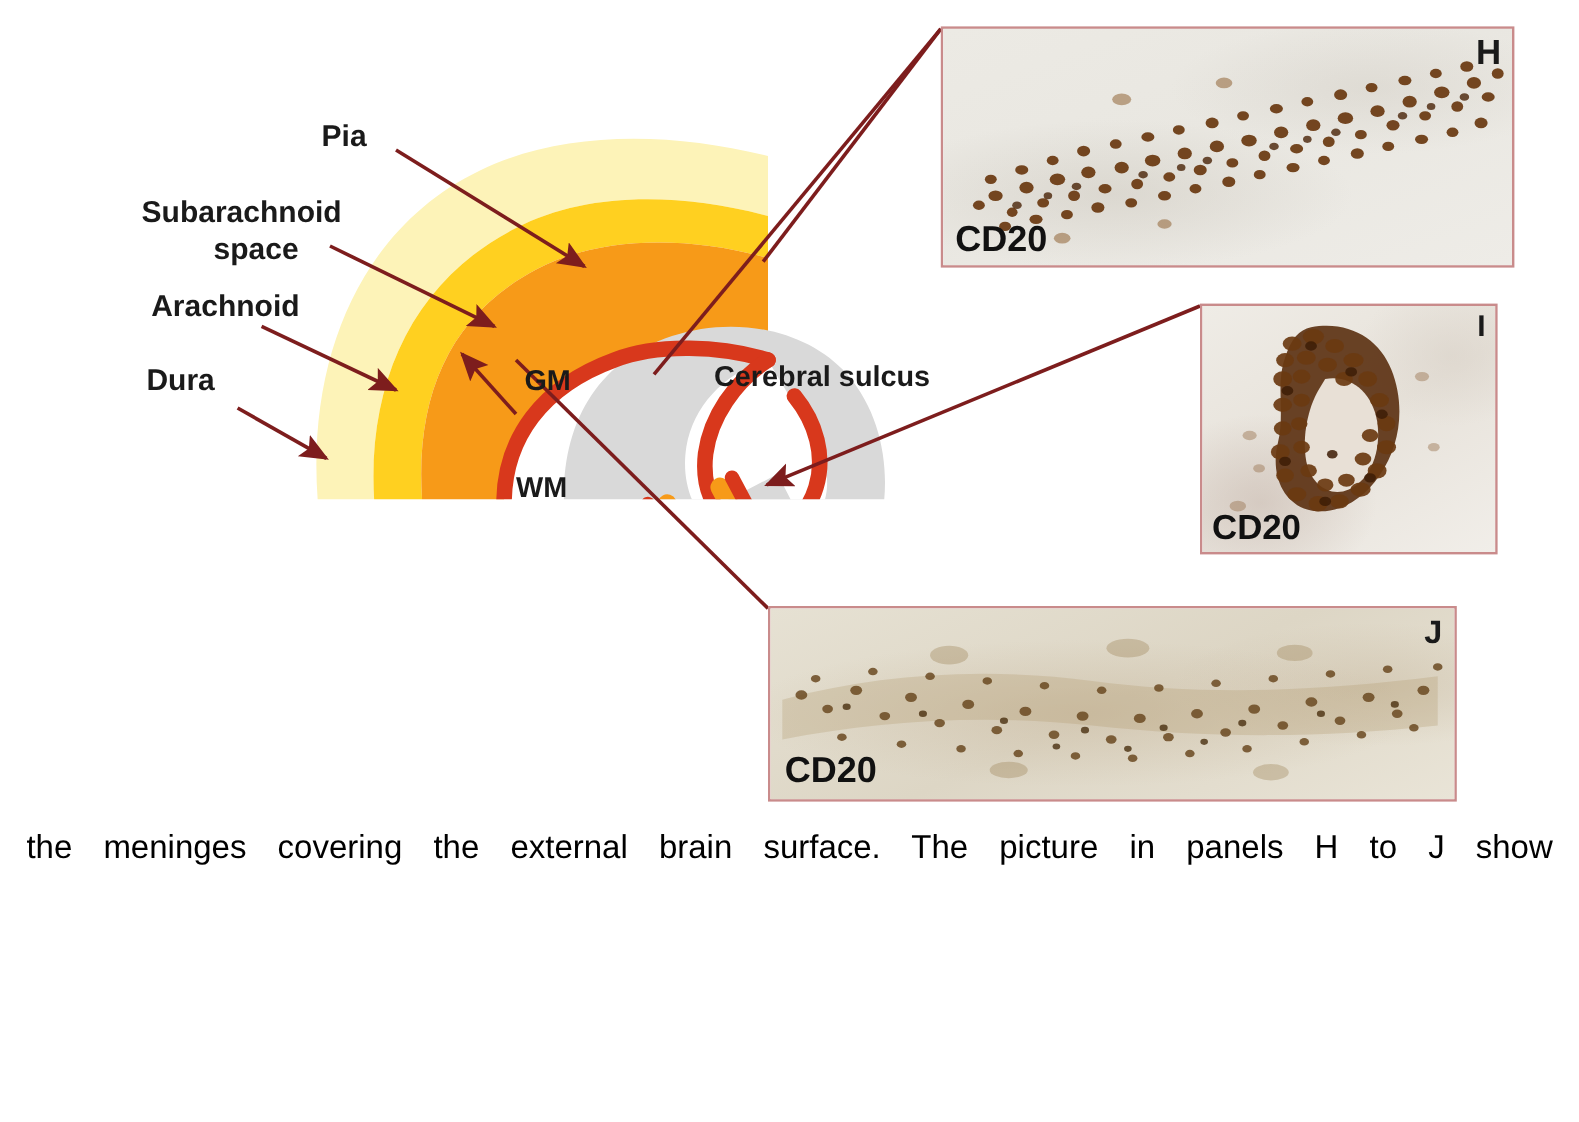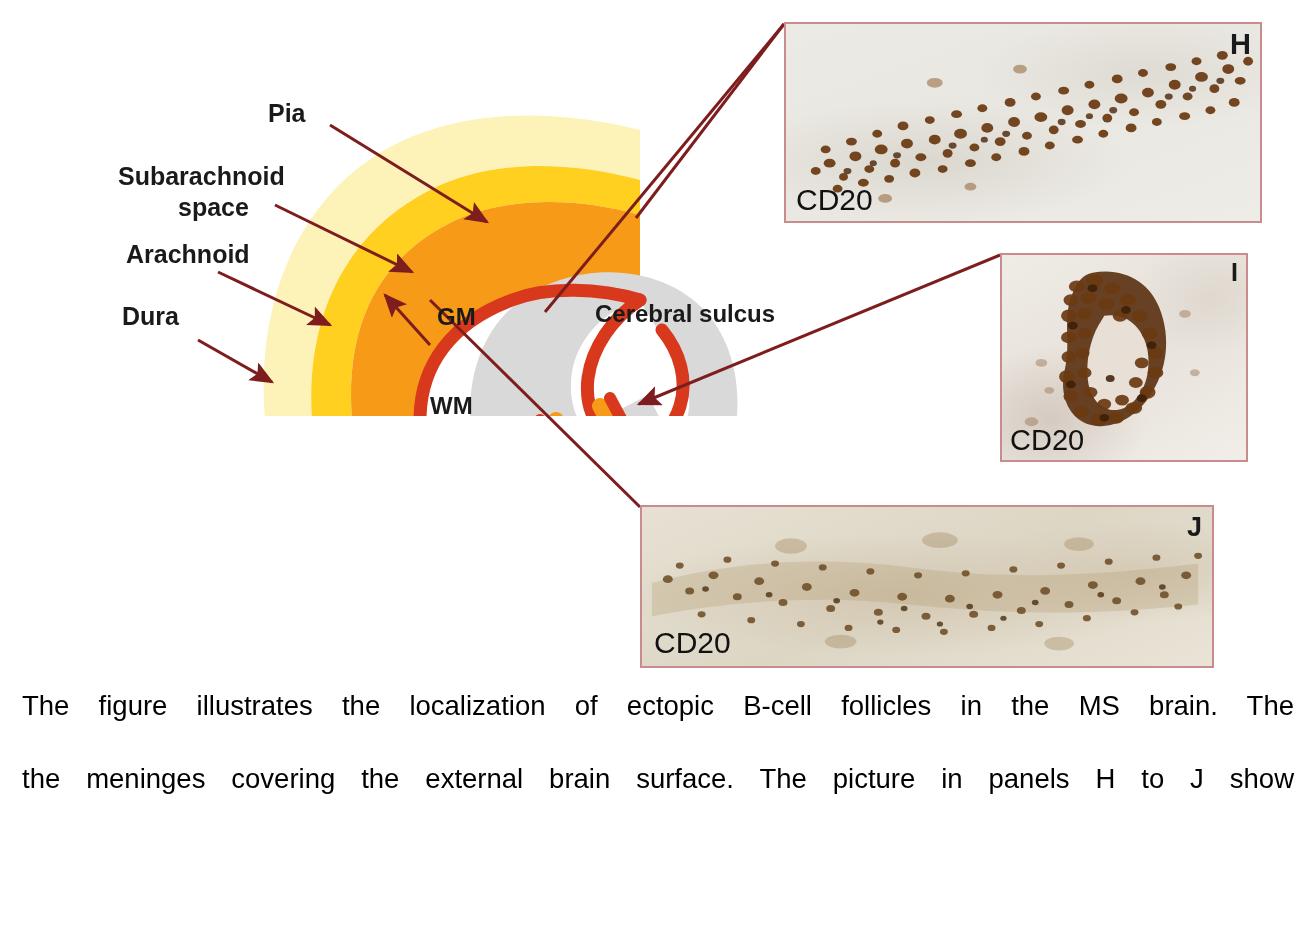--- a/index.html
+++ b/index.html
@@ -26,21 +26,21 @@
     position:absolute;
     font-family:"Liberation Sans",sans-serif;
     font-weight:700;
     color:#1a1a1a;
     z-index:5;
     line-height:1;
   }
   .panel-marker{
     position:absolute;
     font-family:"Liberation Sans",sans-serif;
-    font-weight:400;
+    font-weight:700;
     color:#111111;
     z-index:5;
     line-height:1;
   }
 
   
   #panel-h{left:784px;top:22px;width:478px;height:201px;}
   #panel-h .bg{
     position:absolute;inset:0;
     background:
@@ -387,16 +387,15 @@
         <ellipse cx="420" cy="140" rx="15" ry="7"></ellipse>
       </g>
     </svg>
     <span class="panel-letter letter">J</span>
     <span class="panel-marker marker">CD20</span>
   </div>
 
 </div>
 
 <div id="caption">
-  <p>The figure illustrates the localization of ectopic B-cell follicles in the MS brain. The</p>
   <p>the meninges covering the external brain surface. The picture in panels H to J show</p>
 
 </div>
 
 </body></html>

